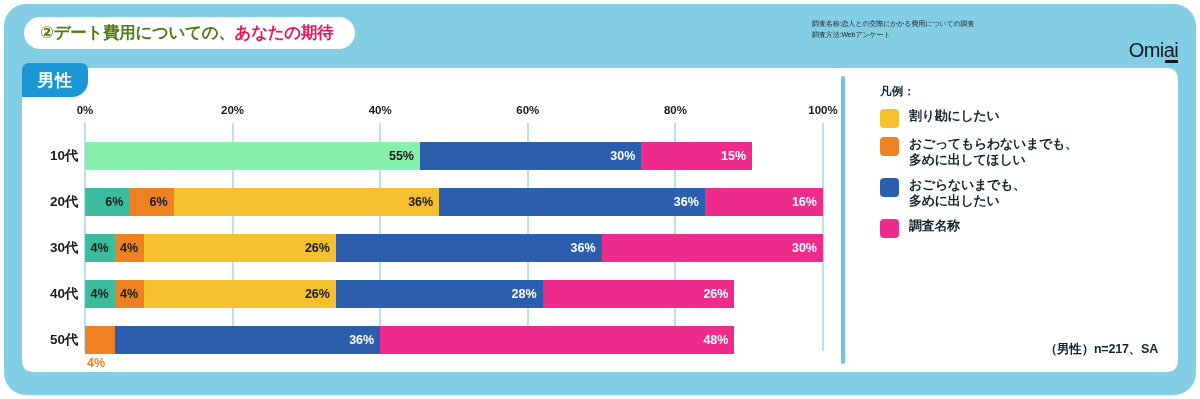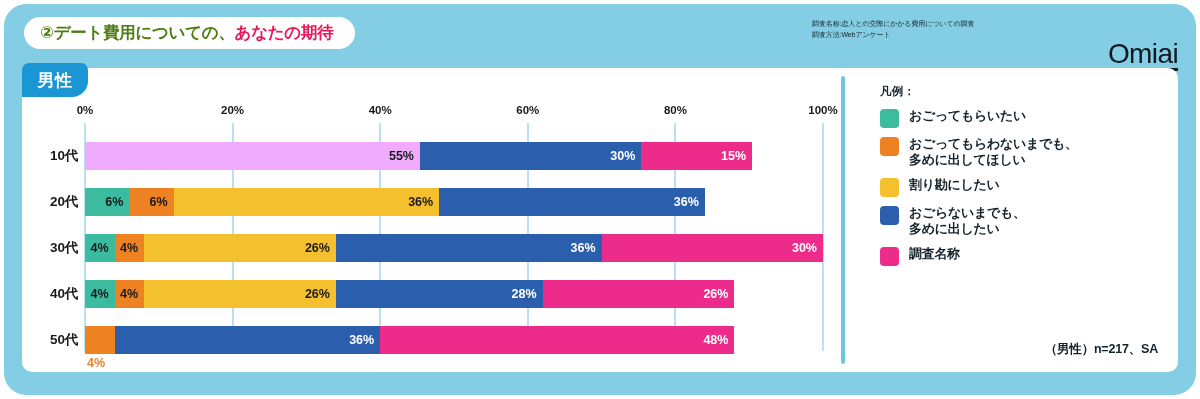--- a/index.html
+++ b/index.html
@@ -59,21 +59,21 @@
     width: 262px;
     font-size: 7px;
     line-height: 1.55;
     color: #15232b;
     letter-spacing: -0.1px;
   }
 
   .logo {
     position: absolute;
     right: 22px; top: 16px;
-    font-size: 28px;
+    font-size: 20px;
     line-height: 1;
     font-weight: normal;
     color: #101820;
     letter-spacing: -0.6px;
     display: flex;
     align-items: baseline;
   }
   .logo .logo-underline {
     position: relative;
     display: inline-block;
@@ -276,32 +276,33 @@
       <div class="axis-label" style="left: 358.2px;">40%</div>
       <div class="gridline" style="left: 504.8px;"></div>
       <div class="axis-label" style="left: 505.8px;">60%</div>
       <div class="gridline" style="left: 652.4px;"></div>
       <div class="axis-label" style="left: 653.4px;">80%</div>
       <div class="gridline" style="left: 800px;"></div>
       <div class="axis-label" style="left: 801px;">100%</div>
       <div class="row" style="top: 74px; width: 801px;">
         <div class="row-label">10代</div>
         <div class="bar" style="width: 738px;">
-          <div class="seg dark" title="割り勘にしたい 55%" style="width: 335px; background: #f0abfc;">55%</div>
+          <div class="seg dark" title="割り勘にしたい 55%" style="width: 335px; background: #86efac;">55%</div>
           <div class="seg light" title="おごらないまでも、多めに出したい 30%" style="width: 221.4px; background: rgb(43, 95, 174);">30%</div>
           <div class="seg light" title="おごりたい 15%" style="width: 110.7px; background: rgb(236, 43, 138);">15%</div>
         </div>
       </div>
       <div class="row" style="top: 120px; width: 801px;">
         <div class="row-label">20代</div>
         <div class="bar" style="width: 738px;">
           <div class="seg dark" title="おごってもらいたい 6%" style="width: 44.28px; background: rgb(60, 188, 158);">6%</div>
           <div class="seg dark" title="おごってもらわないまでも、多めに出してほしい 6%" style="width: 44.28px; background: rgb(238, 130, 34);">6%</div>
           <div class="seg dark" title="割り勘にしたい 36%" style="width: 265.68px; background: rgb(245, 192, 46);">36%</div>
           <div class="seg light" title="おごらないまでも、多めに出したい 36%" style="width: 265.68px; background: rgb(43, 95, 174);">36%</div>
+          <div class="seg light" title="おごりたい 16%" style="width: 118.08px; background: rgb(236, 43, 138);">16%</div>
         </div>
       </div>
       <div class="row" style="top: 166px; width: 801px;">
         <div class="row-label">30代</div>
         <div class="bar" style="width: 738px;">
           <div class="seg dark" title="おごってもらいたい 4%" style="width: 29.52px; background: rgb(60, 188, 158);">4%</div>
           <div class="seg dark" title="おごってもらわないまでも、多めに出してほしい 4%" style="width: 29.52px; background: rgb(238, 130, 34);">4%</div>
           <div class="seg dark" title="割り勘にしたい 26%" style="width: 191.88px; background: rgb(245, 192, 46);">26%</div>
           <div class="seg light" title="おごらないまでも、多めに出したい 36%" style="width: 265.68px; background: rgb(43, 95, 174);">36%</div>
           <div class="seg light" title="おごりたい 30%" style="width: 221.4px; background: rgb(236, 43, 138);">30%</div>
@@ -327,32 +328,28 @@
         </div>
       </div>
     </div>
 
   <div class="divider"></div>
 
   <div class="legend-panel">
     <div class="legend-title">凡例：</div>
     <div id="legend-items">
         <div class="legend-item">
-          <div class="legend-swatch" style="background: rgb(60, 188, 158);"></div>
-          <div class="legend-text">おごってもらいたい</div>
+          <div class="legend-swatch" style="background: rgb(245, 192, 46);"></div>
+          <div class="legend-text">割り勘にしたい</div>
         </div>
         <div class="legend-item">
           <div class="legend-swatch" style="background: rgb(238, 130, 34);"></div>
           <div class="legend-text">おごってもらわないまでも、<br>多めに出してほしい</div>
         </div>
         <div class="legend-item">
-          <div class="legend-swatch" style="background: rgb(245, 192, 46);"></div>
-          <div class="legend-text">割り勘にしたい</div>
-        </div>
-        <div class="legend-item">
           <div class="legend-swatch" style="background: rgb(43, 95, 174);"></div>
           <div class="legend-text">おごらないまでも、<br>多めに出したい</div>
         </div>
         <div class="legend-item">
           <div class="legend-swatch" style="background: rgb(236, 43, 138);"></div>
           <div class="legend-text">調査名称</div>
         </div>
       </div>
     <div class="legend-note">（男性）n=217、SA</div>
   </div>

